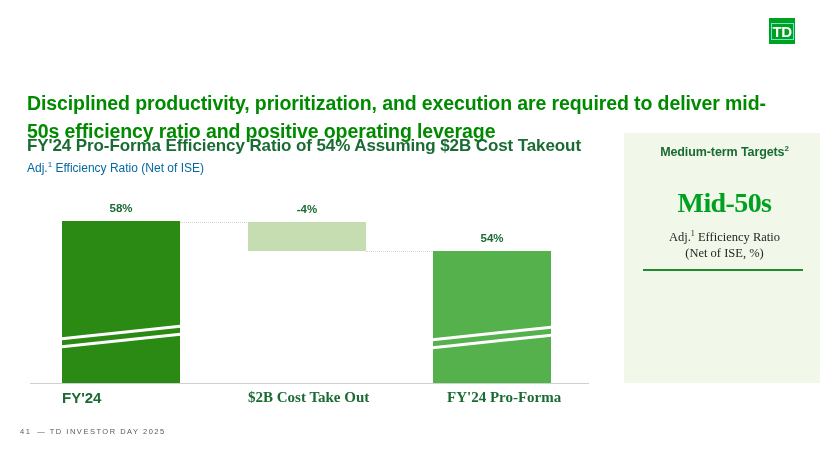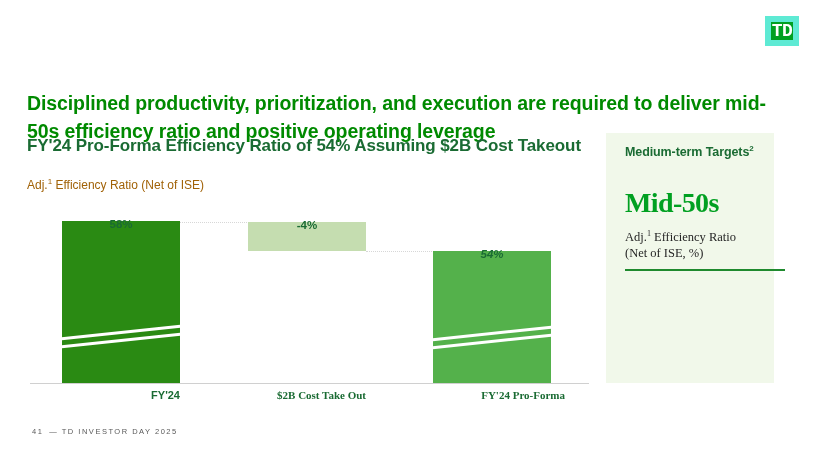--- a/index.html
+++ b/index.html
@@ -23,26 +23,26 @@
     left: 769px;
     width: 26px;
     height: 26px;
     background: #00a021;
     display: flex;
     align-items: center;
     justify-content: center;
   }
   #td-logo .logo-text {
     color: #ffffff;
-    font-family: Liberation Mono, monospace;
-    font-weight: bold;
-    font-size: 18px;
+    font-family: Liberation Sans, sans-serif;
+    font-weight: bold;
+    font-size: 15px;
     line-height: 1;
     letter-spacing: -0.5px;
-    border: 6px solid #5eead4;
+    border: 1px solid #5eead4;
     padding: 0px 1px 0px 1px;
     box-sizing: border-box;
   }
 
   
   #headline {
     position: absolute;
     left: 27px;
     top: 56px;
     width: 770px;
@@ -62,23 +62,23 @@
     width: 565px;
     height: 270px;
   }
   #chart-title {
     font-size: 17px;
     font-weight: bold;
     color: #1a6b33;
     letter-spacing: -0.1px;
   }
   #chart-subtitle {
-    margin-top: 21px;
+    margin-top: 4px;
     font-size: 12px;
-    color: #a16207;
+    color: #0369a1;
     letter-spacing: 0px;
   }
   #chart-subtitle sup { font-size: 8px; }
 
   #plot {
     position: absolute;
     left: 0;
     top: 57px;
     width: 565px;
     height: 213px;
@@ -104,52 +104,52 @@
   .bar .slash.a { transform: rotate(-6deg); }
   .bar .slash.b { transform: rotate(-6deg); }
 
   .val-label {
     position: absolute;
     font-size: 11.5px;
     font-weight: bold;
     color: #1a6b33;
     text-align: center;
     white-space: nowrap;
-    margin-top: 16px;
   }
 
   #axis-line {
     position: absolute;
     left: 3px;
     top: 190px;
     width: 559px;
     height: 1px;
     background: #d0d0d0;
   }
 
   .cat-label {
     position: absolute;
     top: 196px;
-    font-size: 11px;
-    font-weight: bold;
-    color: #1a6b33;
-    text-align: right;
+    font-size: 15px;
+    font-weight: bold;
+    color: #1a6b33;
+    text-align: left;
     white-space: nowrap;
   }
 
   
   #side-panel {
     position: absolute;
-    left: 606px;
+    left: 624px;
     top: 133px;
-    width: 168px;
+    width: 196px;
     height: 250px;
     background: #f1f8ea;
     box-sizing: border-box;
     padding: 11px 14px 0 19px;
+    text-align: center;
   }
   #panel-title {
     font-size: 12.5px;
     font-weight: bold;
     color: #1a6b33;
     letter-spacing: -0.1px;
   }
   #panel-title sup { font-size: 8px; }
 
   .panel-big {
@@ -172,21 +172,21 @@
     margin-top: 7px;
     width: 160px;
     height: 2px;
     background: #1f8a2e;
   }
   #panel-group-2 { margin-top: 26px; }
 
   
   #footer {
     position: absolute;
-    left: 32px;
+    left: 20px;
     top: 427px;
     font-size: 7.5px;
     color: #595959;
     letter-spacing: 1.5px;
     white-space: nowrap;
   }
 </style>
 </head>
 <body>
 
@@ -213,21 +213,21 @@
     </div>
     <div class="val-label" style="left:35px; top:9px; width:118px;">58%</div>
 
     <div class="bar" style="left:221px; top:29px; width:118px; height:29px; background:#c5ddb0;"></div>
     <div class="val-label" style="left:221px; top:10px; width:118px;">-4%</div>
 
     <div class="bar" style="left:406px; top:58px; width:118px; height:132px; background:#54b14b;">
       <div class="slash a" style="top:81px;"></div>
       <div class="slash b" style="top:89px;"></div>
     </div>
-    <div class="val-label" style="left:406px; top:39px; width:118px;font-style:italic;">54%</div>
+    <div class="val-label" style="left:406px; top:39px; width:118px;">54%</div>
 
     <div id="axis-line"></div>
 
     <div class="cat-label" style="left:35px; width:118px;">FY'24</div>
     <div class="cat-label" style="left:221px; width:118px;font-family:Liberation Serif, serif;">$2B Cost Take Out</div>
     <div class="cat-label" style="left:420px; width:118px;font-family:Liberation Serif, serif;">FY'24 Pro-Forma</div>
   </div>
 </div>
 
 <div id="side-panel">

